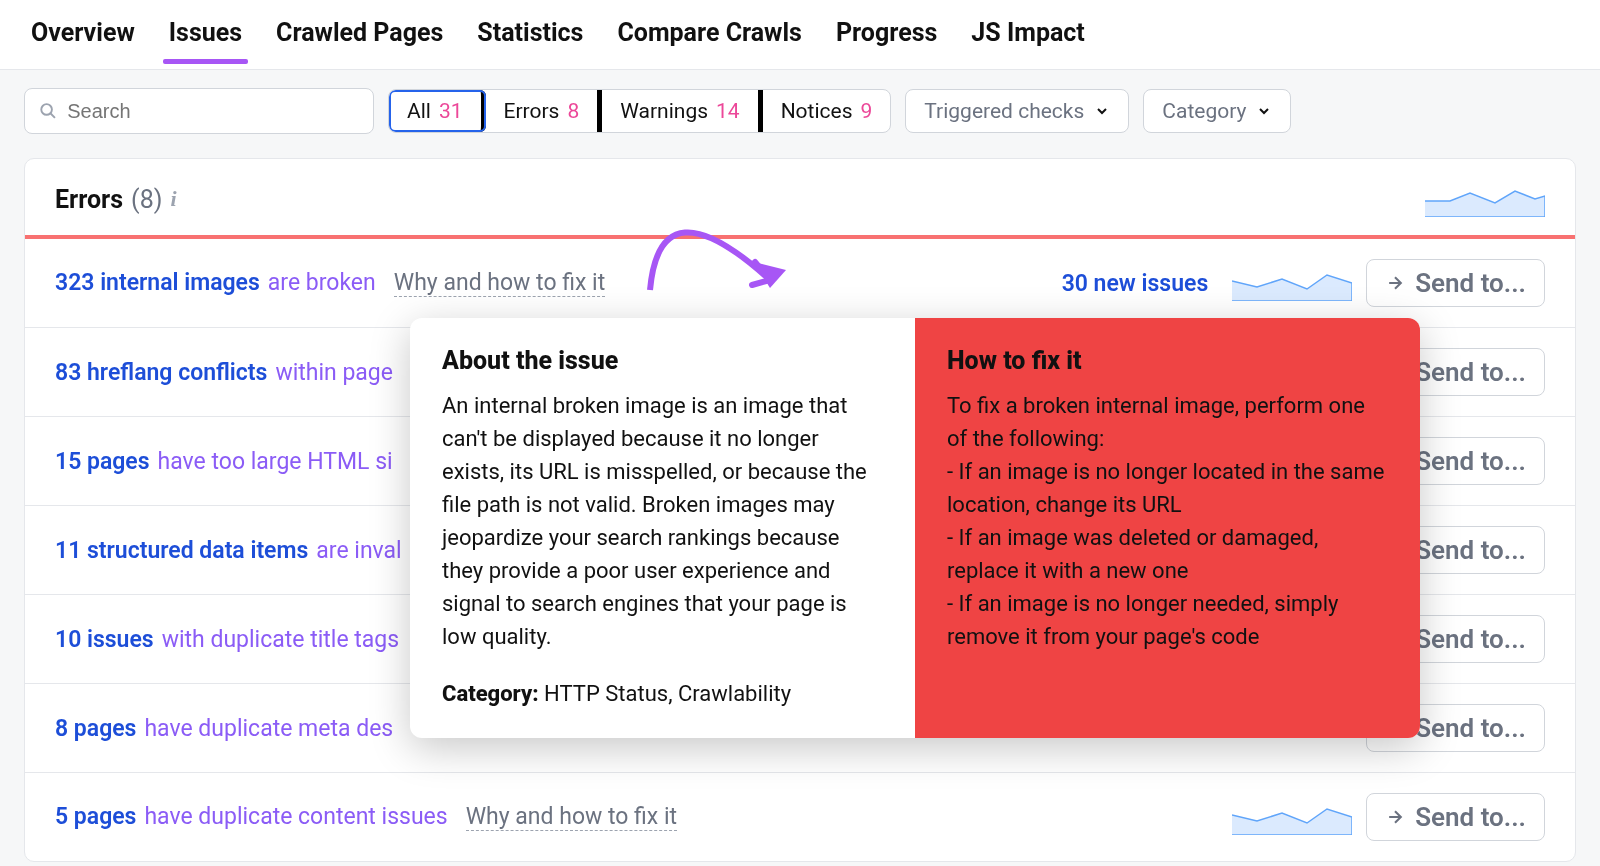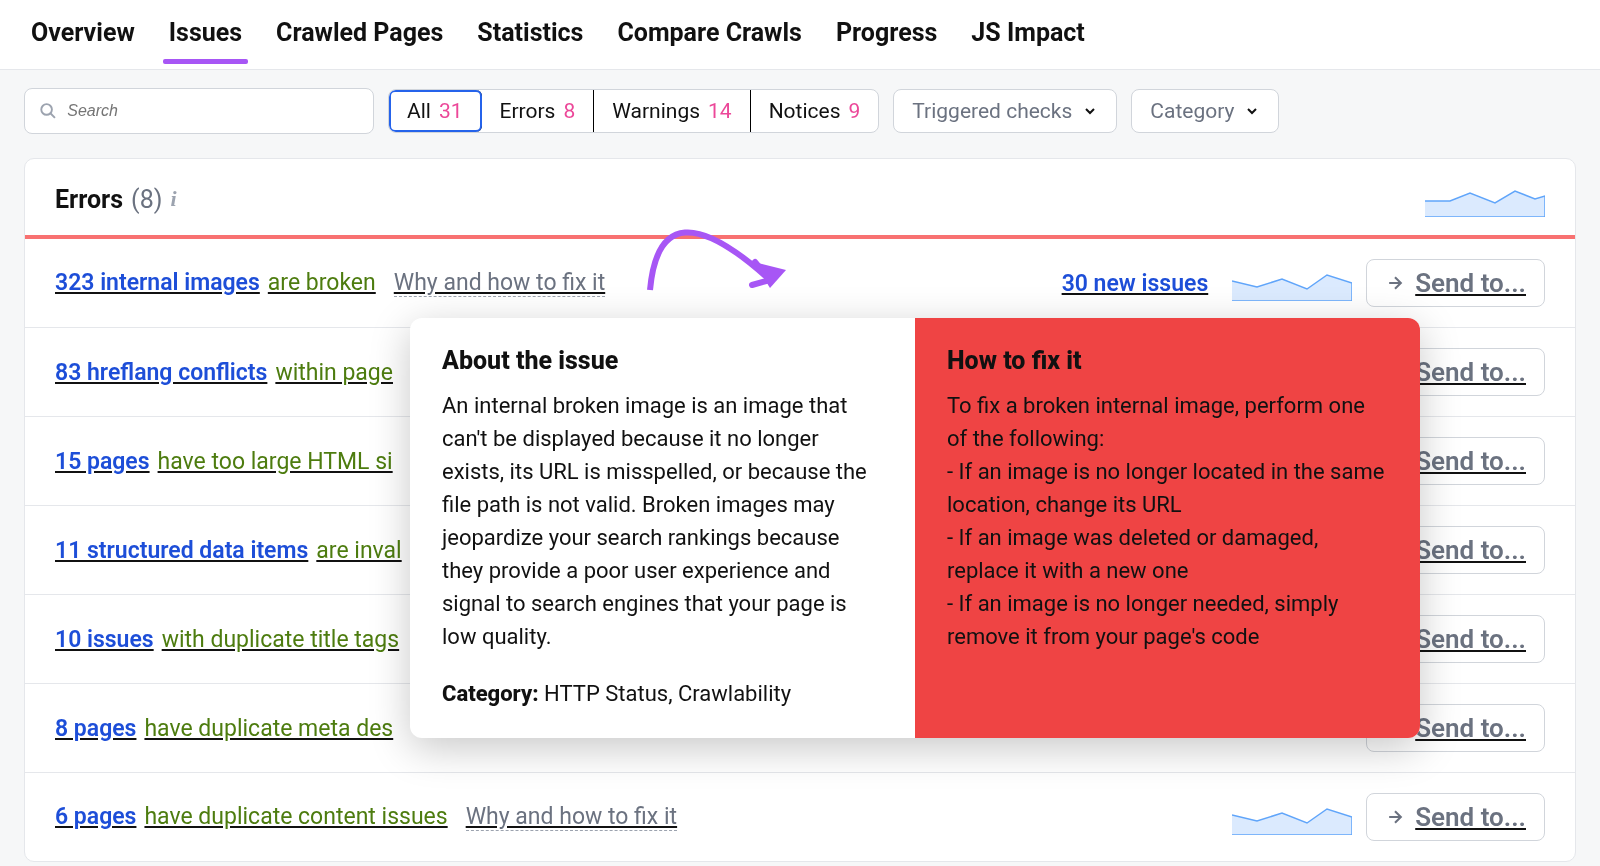--- a/index.html
+++ b/index.html
@@ -2,41 +2,41 @@
 <html><head>
 <meta charset="utf-8">
 <style>
 * { box-sizing: border-box; margin: 0; padding: 0; }
 body { font-family: -apple-system, BlinkMacSystemFont, "Segoe UI", Roboto, Helvetica, Arial, sans-serif; background: #f6f7f8; color: #111; width: 1600px; }
 .tabs { display: flex; gap: 34px; padding: 18px 31px 10px; border-bottom: 1px solid #e5e7eb; background: #fff; }
 .tab { font-size: 25px; font-weight: 700; color: #111; cursor: pointer; padding-bottom: 12px; position: relative; }
 .tab.active::after { content: ""; position: absolute; left: -6px; right: -6px; bottom: -5px; height: 5px; background: #a756f5; border-radius: 2px; }
 .filters { display: flex; gap: 14px; padding: 18px 24px; align-items: center; }
 .search { display: flex; align-items: center; border: 1px solid #d1d5db; border-radius: 8px; background: #fff; padding: 0 14px; height: 46px; width: 350px; }
-.search input { border: none; outline: none; font-size: 16px; color: #c2410c; width: 100%; background: transparent; font-style: italic; }
+.search input { border: none; outline: none; font-size: 20px; color: #c2410c; width: 100%; background: transparent; }
 .search svg { margin-right: 10px; }
 .filter-group { display: flex; border: 1px solid #d1d5db; border-radius: 8px; overflow: hidden; background: #fff; }
-.filter-btn { padding: 9px 18px; font-size: 21px; color: #111; border-right: 1px solid #000000; display: flex; align-items: center; gap: 8px; cursor: pointer; }
+.filter-btn { padding: 9px 18px; font-size: 21px; color: #111; border-right: 5px solid #000000; display: flex; align-items: center; gap: 8px; cursor: pointer; }
 .filter-btn:last-child { border-right: none; }
 .filter-btn.active { outline: 2px solid #2563eb; outline-offset: -2px; border-radius: 6px; }
 .filter-btn .count { color: #ec4899; }
 .dropdown { display: flex; align-items: center; gap: 10px; border: 1px solid #d1d5db; border-radius: 8px; background: #fff; padding: 9px 18px; font-size: 21px; color: #6b7280; cursor: pointer; }
 .panel { margin: 6px 24px; background: #fff; border: 1px solid #e5e7eb; border-radius: 10px; overflow: visible; }
 .panel-header { display: flex; align-items: center; justify-content: space-between; padding: 22px 30px 18px; }
 .panel-title { font-size: 25px; font-weight: 700; display: flex; align-items: center; gap: 8px; }
 .panel-title .cnt { font-weight: 400; color: #6b7280; }
 .panel-title .info { color: #9ca3af; font-style: italic; font-family: Georgia, serif; font-size: 22px; }
 .spark { width: 120px; height: 36px; }
 .divider-red { height: 4px; background: #f87171; }
 .rows { }
-.row { display: flex; align-items: center; padding: 20px 30px; border-bottom: 1px solid #e5e7eb; gap: 14px; font-size: 23px; position: relative; text-decoration: underline; }
+.row { display: flex; align-items: center; padding: 20px 30px; border-bottom: 1px solid #e5e7eb; gap: 14px; font-size: 23px; position: relative; }
 .row:last-child { border-bottom: none; }
 .row-text { flex: 1; display: flex; align-items: baseline; gap: 8px; flex-wrap: wrap; }
 .link-blue { color: #1d4ed8; font-weight: 600; }
-.row-suffix { color: #4d7c0f; }
+.row-suffix { color: #8b5cf6; }
 .why-link { color: #6b7280; border-bottom: 1px dashed #9ca3af; margin-left: 10px; cursor: pointer; }
 .new-issues { color: #1d4ed8; font-weight: 600; font-size: 23px; margin-right: 10px; }
 .send-btn { display: flex; align-items: center; gap: 10px; border: 1px solid #d1d5db; border-radius: 8px; background: #fff; padding: 8px 18px; font-size: 26px; color: #6b7280; font-weight: 600; cursor: pointer; }
 .tooltip { position: absolute; left: 410px; top: 318px; width: 1010px; background: #fff; border-radius: 12px; box-shadow: 0 10px 40px rgba(0,0,0,0.22); display: flex; overflow: hidden; z-index: 100; }
 .tooltip-left { width: 50%; padding: 28px 32px; border-radius: 18px; }
 .tooltip-right { width: 50%; padding: 28px 32px; background: #ef4444; }
 .tooltip h3 { font-size: 25px; font-weight: 800; margin-bottom: 14px; }
 .tooltip p { font-size: 22px; line-height: 1.5; }
 .tooltip .cat { margin-top: 24px; font-size: 22px; }
 .tooltip .cat b { font-weight: 800; }
@@ -182,21 +182,21 @@
         </div>
         <div class="send-btn">
           <svg width="20" height="20" viewBox="0 0 24 24" fill="none" stroke="#6b7280" stroke-width="2.5">
             <path d="M5 12h13M12 5l7 7-7 7"></path>
           </svg>
           <span>Send to...</span>
         </div>
       </div>
       <div class="row">
         <div class="row-text">
-          <a class="link-blue">6 pages</a>
+          <a class="link-blue">5 pages</a>
           <span class="row-suffix">have duplicate content issues</span>
           <span class="why-link">Why and how to fix it</span>
         </div>
         <svg class="spark" viewBox="0 0 120 36">
           <polyline fill="#dbeafe" stroke="#60a5fa" stroke-width="1.5" points="0,16 25,22 50,14 75,24 95,10 120,18 120,36 0,36"></polyline>
         </svg>
         <div class="send-btn">
           <svg width="20" height="20" viewBox="0 0 24 24" fill="none" stroke="#6b7280" stroke-width="2.5">
             <path d="M5 12h13M12 5l7 7-7 7"></path>
           </svg>

